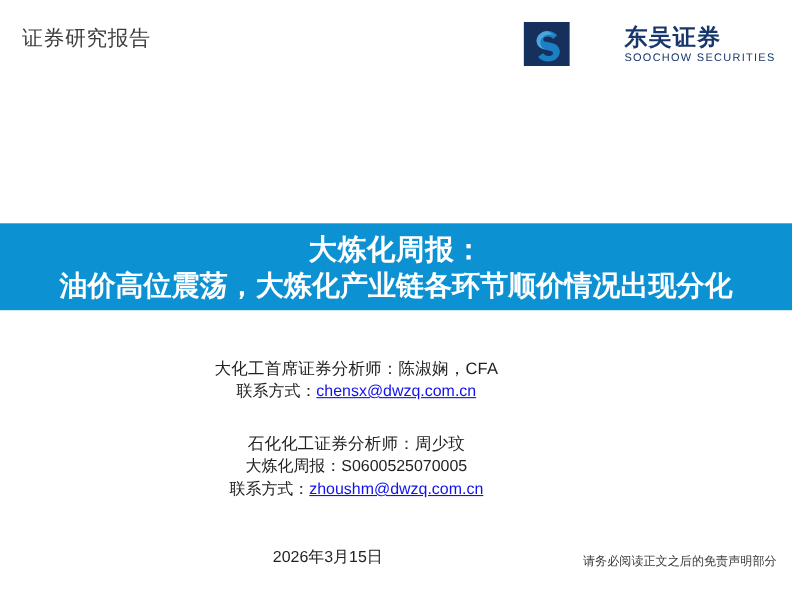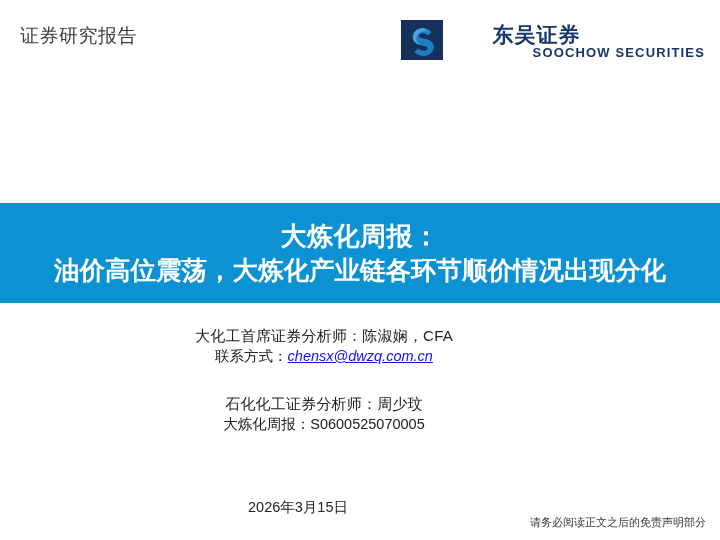--- a/index.html
+++ b/index.html
@@ -64,37 +64,36 @@
   }
   .logo-cn {
     font-size: 21px;
     line-height: 23px;
     font-weight: 700;
     color: #17366b;
     letter-spacing: 1px;
     white-space: nowrap;
   }
   .logo-en {
-    font-size: 13px;
+    font-size: 10px;
     line-height: 11px;
-    font-weight: 700;
+    font-weight: 400;
     color: #17366b;
     letter-spacing: 1.15px;
     white-space: nowrap;
     margin-top: 1px;
-    margin-left: 40px;
   }
 
   
   .title-banner {
     position: absolute;
     left: 0;
     top: 203px;
     width: 720px;
-    height: 100px;
+    height: 79px;
     background: #0c92d2;
     display: flex;
     flex-direction: column;
     align-items: center;
     justify-content: center;
   }
   .title-line {
     color: #ffffff;
     font-weight: 700;
     font-size: 26px;
@@ -128,40 +127,39 @@
     color: #222222;
     white-space: nowrap;
   }
   .author-line.role {
     font-size: 15px;
     letter-spacing: 0.2px;
   }
   .mail-link {
     color: #1111ee;
     text-decoration: underline;
-    font-style: italic;
   }
 
   
   .report-date {
     position: absolute;
     left: 0;
     top: 497px;
     width: 596px;
     text-align: center;
     font-size: 14.5px;
     line-height: 20px;
     color: #222222;
   }
 
   
   .disclaimer {
     position: absolute;
     right: 14px;
-    bottom: 10px;
+    bottom: 21px;
     font-size: 11px;
     line-height: 15px;
     color: #3a3a3a;
     white-space: nowrap;
   }
 </style>
 </head>
 <body>
 
 <div class="slide">
@@ -190,20 +188,21 @@
   <div class="authors">
 
     <div class="author-block">
       <div class="author-line role">大化工首席证券分析师：陈淑娴，CFA</div>
       <div class="author-line"><span>联系方式：</span><span class="mail-link">chensx@dwzq.com.cn</span></div>
     </div>
 
     <div class="author-block">
       <div class="author-line role">石化化工证券分析师：周少玟</div>
       <div class="author-line">大炼化周报：S0600525070005</div>
+      <div class="author-line"><span>联系方式：</span><span class="mail-link">zhoushm@dwzq.com.cn</span></div>
     </div>
 
   </div>
 
   <div class="report-date">2026年3月15日</div>
 
   <div class="disclaimer">请务必阅读正文之后的免责声明部分</div>
 
 </div>
 

